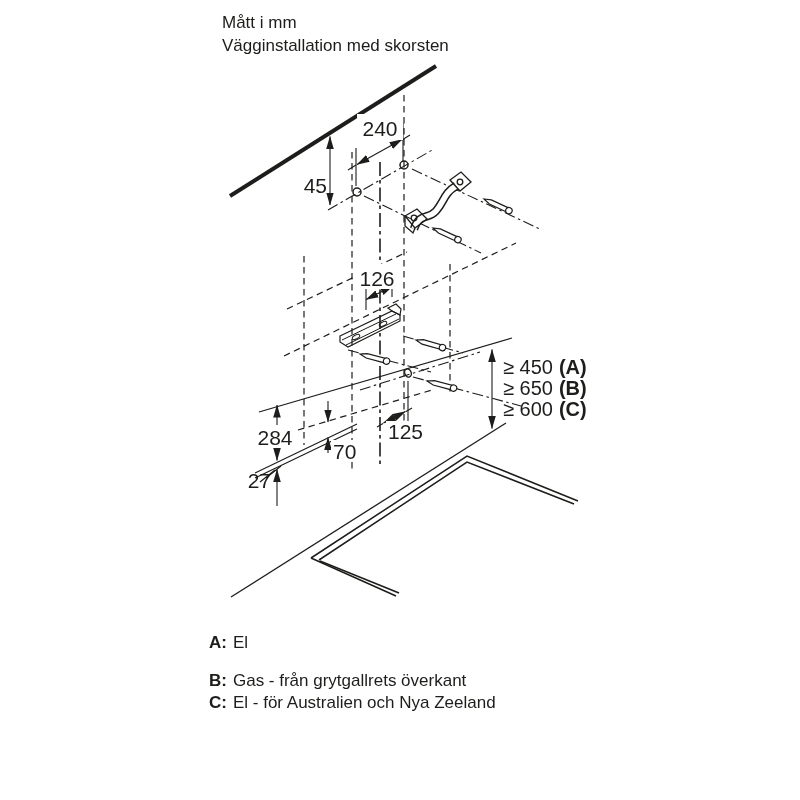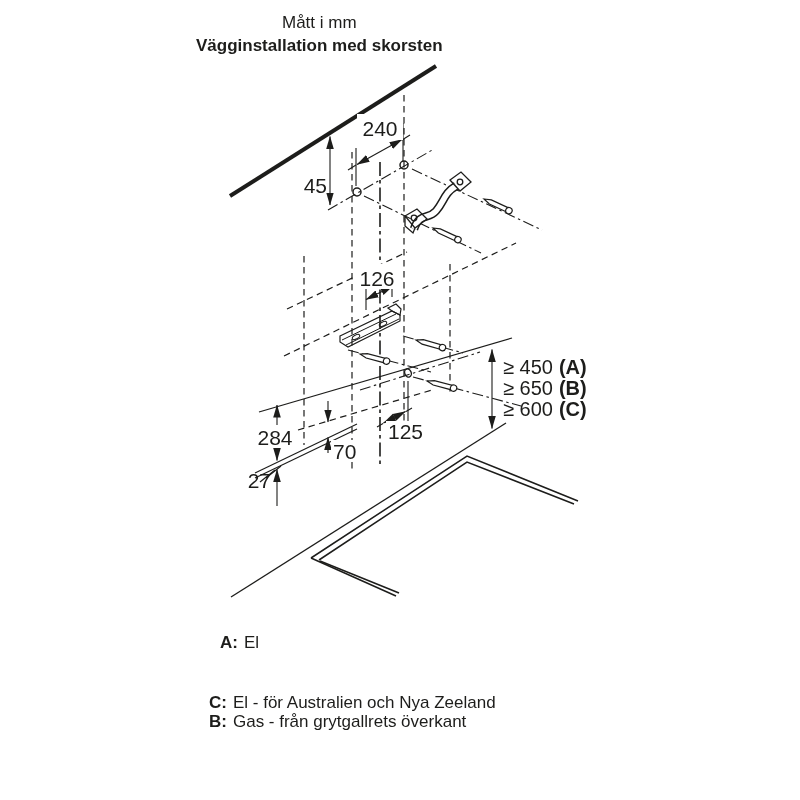--- a/index.html
+++ b/index.html
@@ -1,25 +1,25 @@
 <!DOCTYPE html>
 <html><head>
 <meta charset="utf-8">
 <style>
   html,body{margin:0;padding:0;background:#ffffff;}
   #page{position:relative;width:800px;height:800px;background:#ffffff;overflow:hidden;
         font-family:"Liberation Sans",sans-serif;color:#1d1d1b;}
   #diagram-svg{position:absolute;left:0;top:0;}
-  .hdr{position:absolute;left:196px;top:13px;line-height:1.22;text-align:center;}
+  .hdr{position:absolute;left:222px;top:13px;line-height:1.22;}
   .hdr .units{font-size:17px;font-weight:400;}
-  .hdr .title{font-size:17px;font-weight:700;margin-top:2px;}
+  .hdr .title{font-size:17px;font-weight:400;margin-top:2px;}
   .legend{position:absolute;left:209px;top:633px;font-size:17px;}
   .legend .row{position:absolute;left:0;white-space:nowrap;}
   .legend .row b{font-weight:700;margin-right:6px;}
-  .r0{top:0px;margin-left:11px;} .r1{top:38px;margin-top:41px;} .r2{top:60px;}
+  .r0{top:0px;} .r1{top:38px;} .r2{top:60px;}
   svg text{fill:#1d1d1b;font-family:"Liberation Sans",sans-serif;}
   .dim{font-size:21px;}
   .clr{font-size:20px;}
   .ln{stroke:#1d1d1b;fill:none;}
 </style>
 </head>
 <body>
 
 <div id="page">
 

